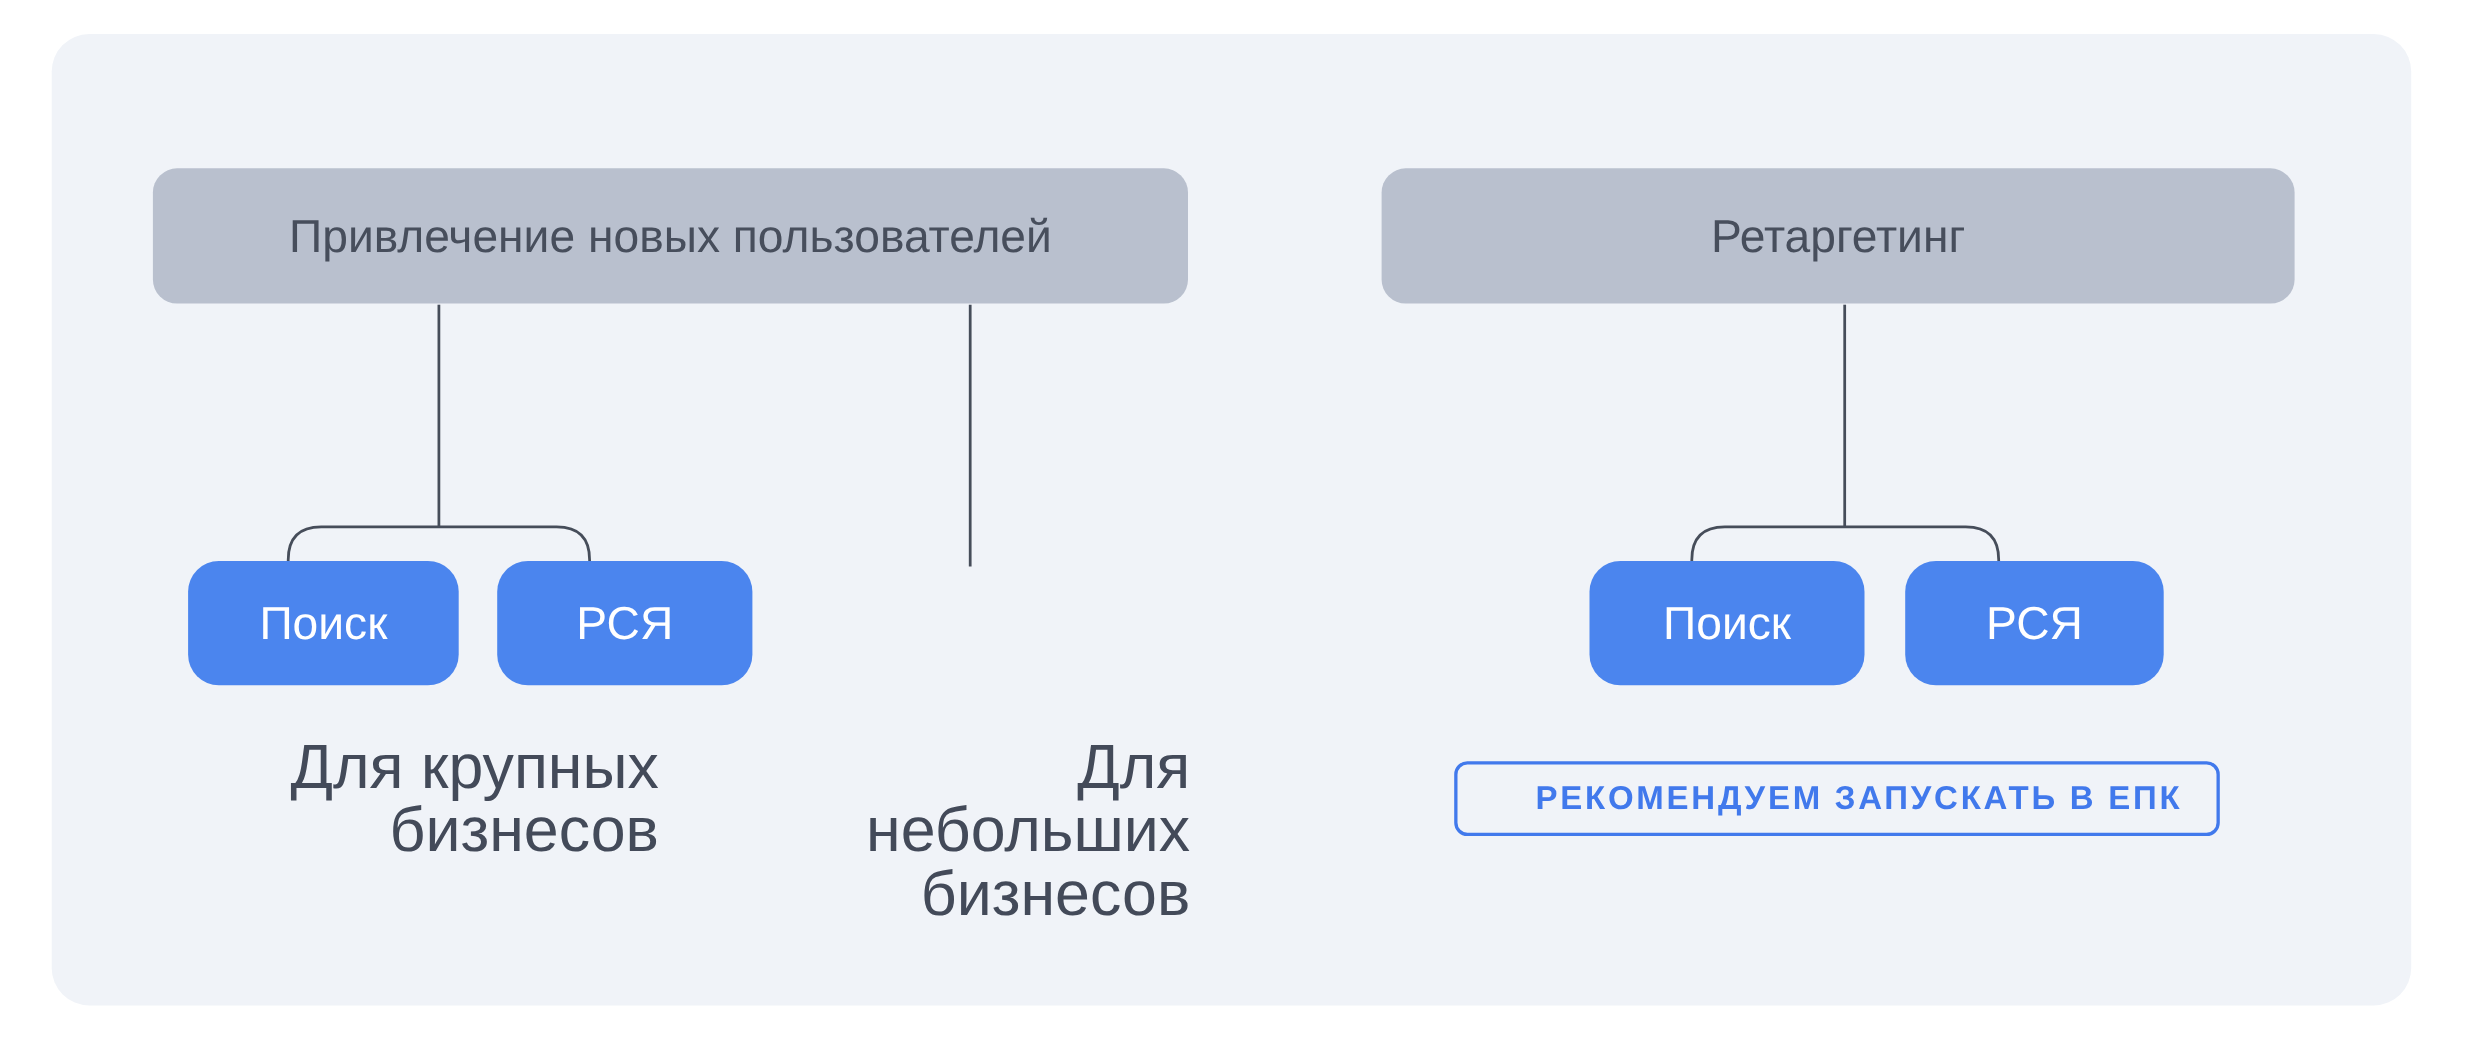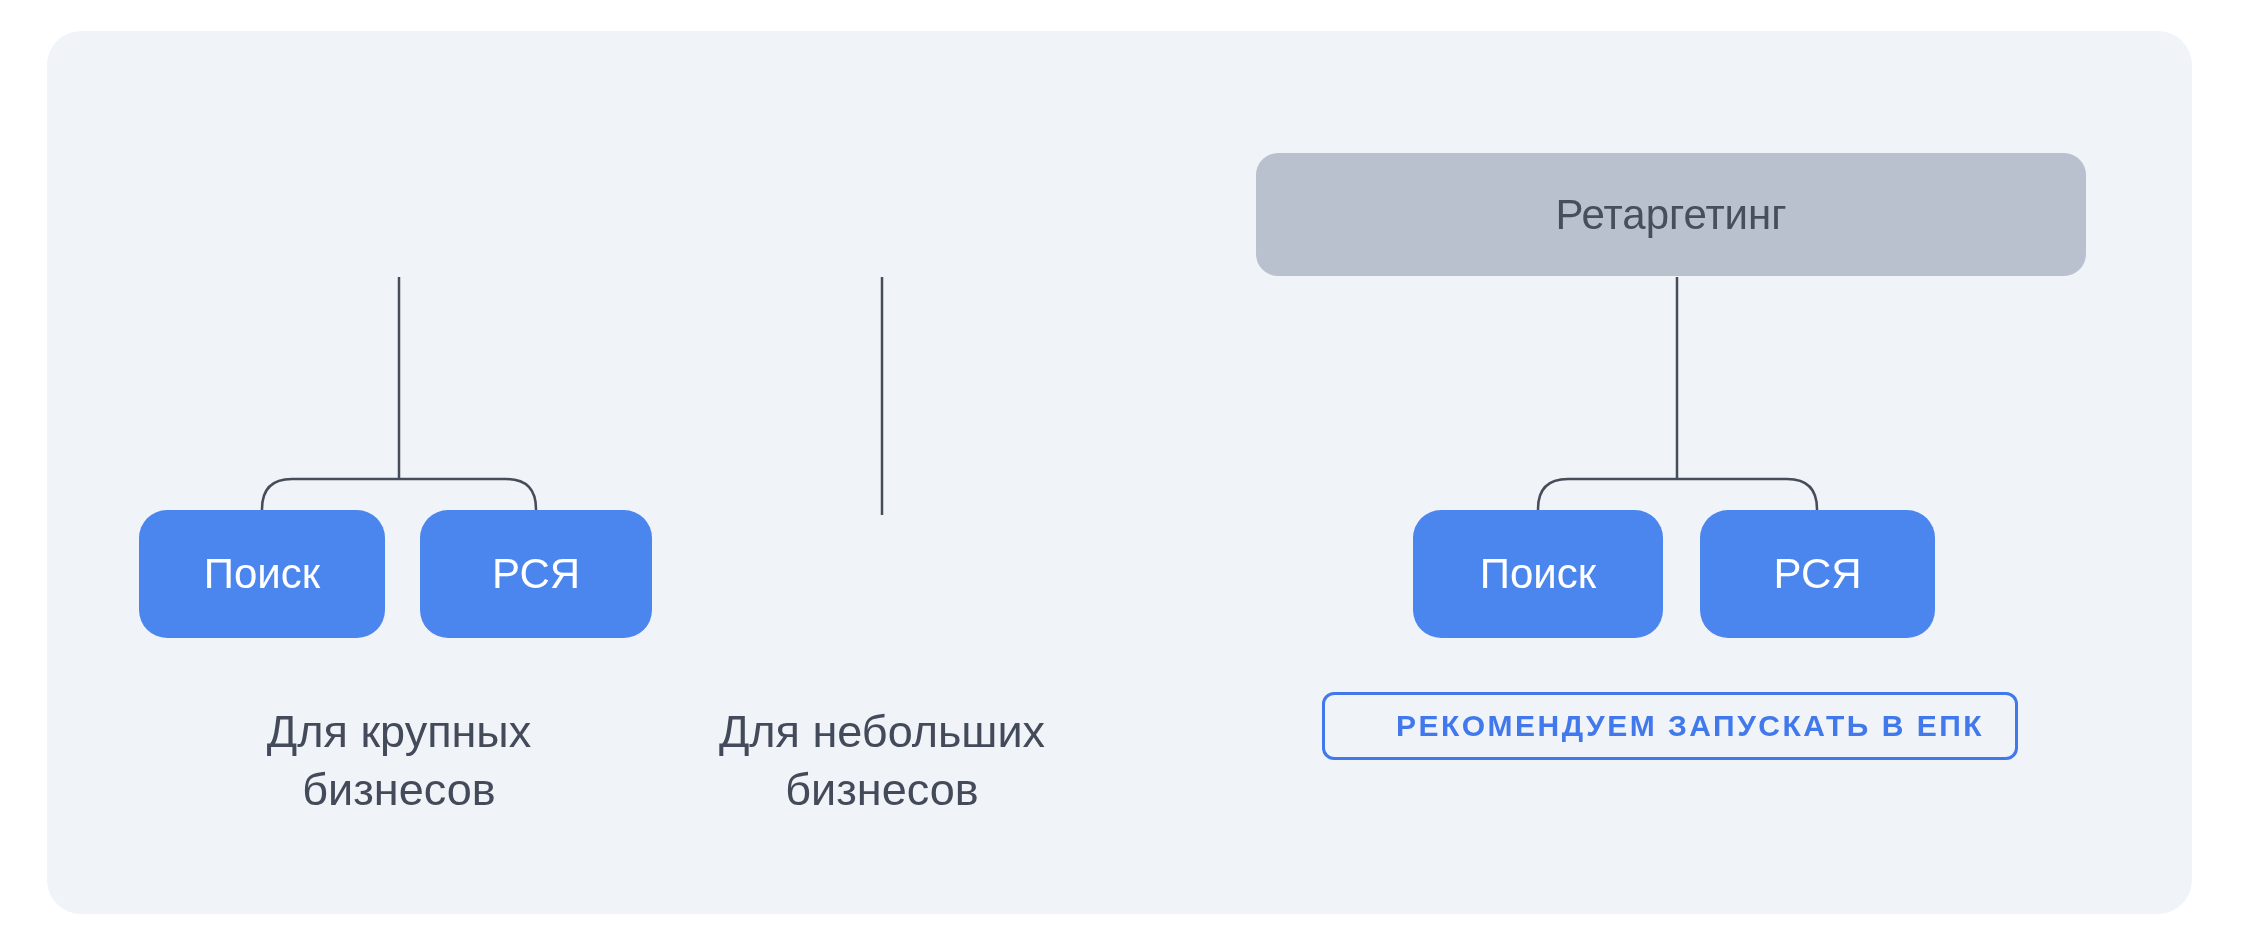--- a/index.html
+++ b/index.html
@@ -42,36 +42,37 @@
     position:absolute;top:153px;height:123px;
     background:var(--header-fill);
     border-radius:22px;
     display:flex;align-items:center;justify-content:center;
     font-size:42px;
     color:var(--header-text);
   }
   .header-acq{left:139px;width:941px;}
   .header-ret{left:1256px;width:830px;}
   .node{
-    position:absolute;top:510px;height:128px;
+    position:absolute;top:510px;height:113px;
     background:var(--node-fill);
     border-radius:28px;
     display:flex;align-items:center;justify-content:center;
     font-size:42px;font-weight:500;
     color:var(--node-text);
+    margin-left:32px;
   }
   .node-acq-search{left:139px;width:246px;}
   .node-acq-rsya{left:420px;width:232px;}
   .node-acq-combo{left:684px;width:396px;}
   .node-ret-search{left:1413px;width:250px;}
   .node-ret-rsya{left:1700px;width:235px;}
   .note{
-    position:absolute;top:703px;width:400px;
-    text-align:center;
-    font-size:45px;line-height:58px;
+    position:absolute;top:668px;width:400px;
+    text-align:right;
+    font-size:57px;line-height:58px;
     color:var(--note-text);
     white-space:pre-line;
   }
   .note-large{left:199px;}
   .note-small{left:682px;}
   .badge{
     position:absolute;left:1322px;top:692px;
     width:696px;height:68px;
     border:3px solid var(--badge-accent);
     border-radius:12px;
@@ -89,20 +90,21 @@
   <div class="panel"></div>
 
   <svg class="connectors" viewBox="0 0 2244 946" xmlns="http://www.w3.org/2000/svg">
     <path d="M399 277 L399 479"></path>
     <path d="M262 515 L262 509 Q262 479 292 479 L506 479 Q536 479 536 509 L536 515"></path>
     <path d="M882 277 L882 515"></path>
     <path d="M1677 277 L1677 479"></path>
     <path d="M1538 515 L1538 509 Q1538 479 1568 479 L1787 479 Q1817 479 1817 509 L1817 515"></path>
   </svg>
 
+  <div class="header-box header-acq">Привлечение новых пользователей</div>
   <div class="header-box header-ret">Ретаргетинг</div>
 
   <div class="node node-acq-search">Поиск</div>
   <div class="node node-acq-rsya">РСЯ</div>
   <div class="node node-ret-search">Поиск</div>
   <div class="node node-ret-rsya">РСЯ</div>
 
   <div class="note note-large">Для крупных
 бизнесов</div>
   <div class="note note-small">Для небольших

